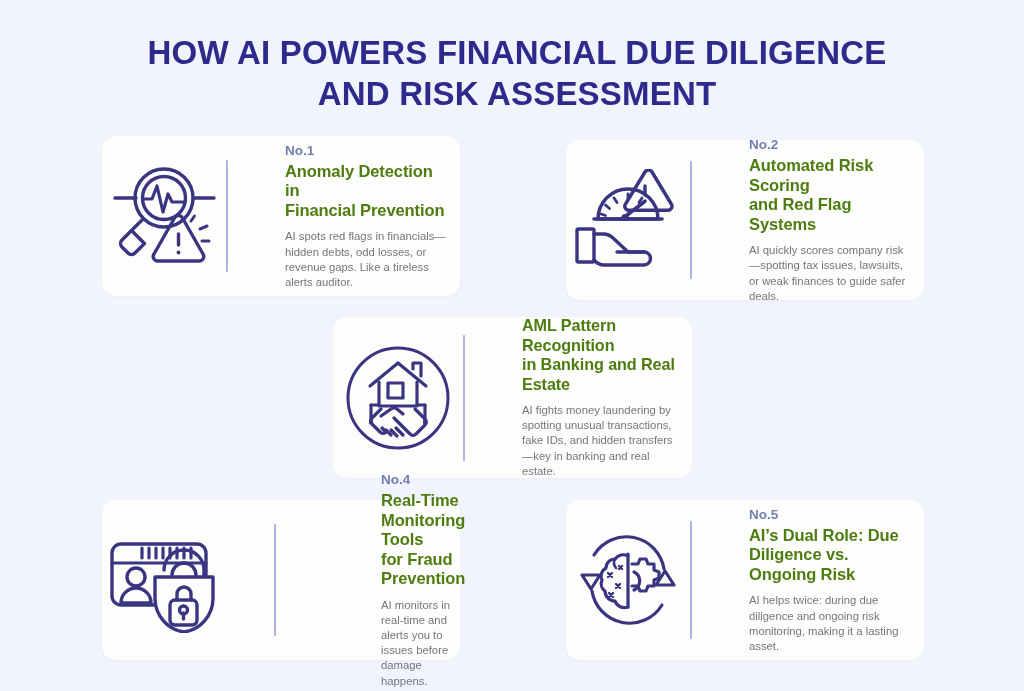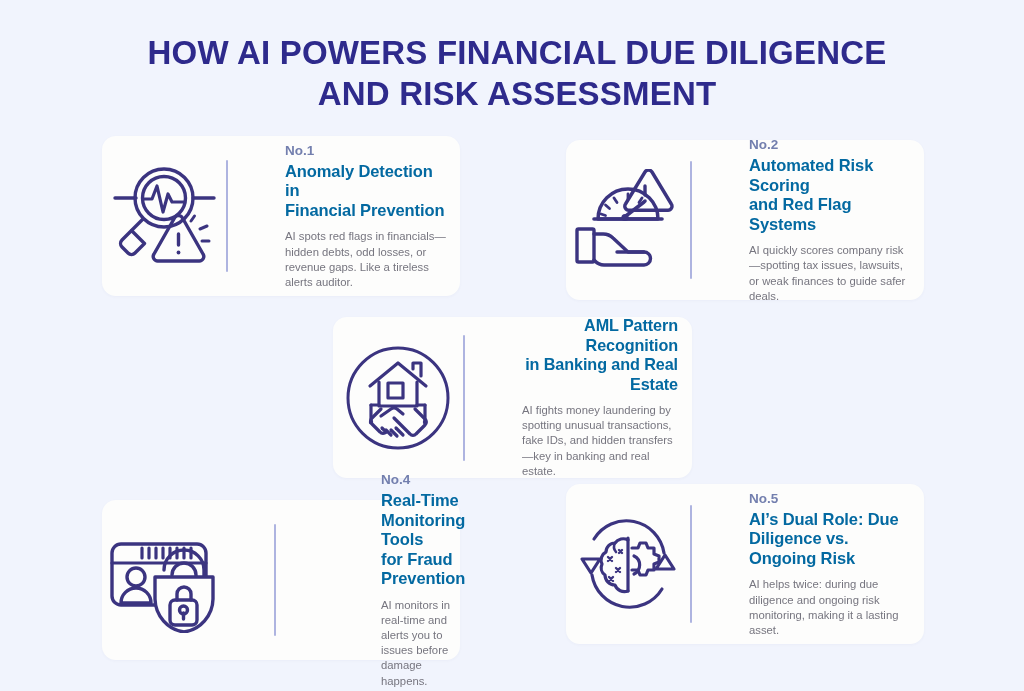--- a/index.html
+++ b/index.html
@@ -82,47 +82,47 @@
     line-height: 18px;
     font-weight: 700;
     color: #737fae;
     margin-bottom: 2px;
   }
 
   .card-title {
     font-size: 16.5px;
     line-height: 19.5px;
     font-weight: 700;
-    color: #0369a1;
+    color: #4d7c0f;
     letter-spacing: -0.1px;
     margin-bottom: 9px;
   }
 
   .card-desc {
     font-size: 11.3px;
     line-height: 15.2px;
     font-weight: 400;
     color: #76757f;
   }
 
   
   #card-1 { left: 102px;  top: 136px; width: 358px; height: 160px; }
   #card-2 { left: 566px;  top: 140px; width: 358px; height: 160px; }
   #card-3 { left: 333px;  top: 317px; width: 359px; height: 161px; }
   #card-4 { left: 102px;  top: 500px; width: 358px; height: 160px; gap: 48px; }
-  #card-5 { left: 566px;  top: 484px; width: 358px; height: 160px; }
+  #card-5 { left: 566px;  top: 500px; width: 358px; height: 160px; }
 
   #card-1 .card-divider { height: 112px; }
   #card-2 .card-divider { height: 118px; }
   #card-3 .card-divider { height: 126px; }
   #card-4 .card-divider { height: 112px; }
   #card-5 .card-divider { height: 118px; }
 
   #card-3 .card-icon { width: 130px; }
-  #card-3 .card-title { font-size: 16.2px; text-align: right; }
+  #card-3 .card-title { font-size: 16.2px; }
 </style>
 </head>
 <body>
 
 <div class="page">
 
   <div class="title-block">
     <div class="title-line">HOW AI POWERS FINANCIAL DUE DILIGENCE</div>
     <div class="title-line">AND RISK ASSESSMENT</div>
   </div>

